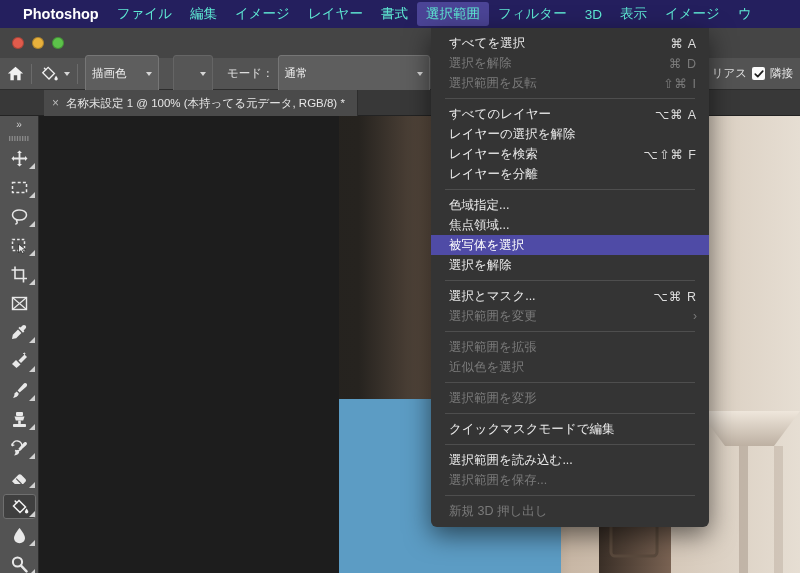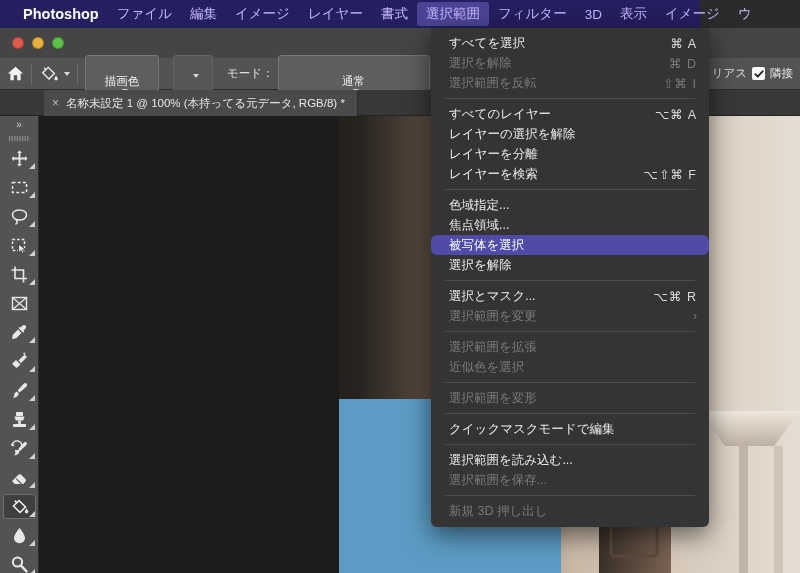--- a/index.html
+++ b/index.html
@@ -6,31 +6,31 @@
   html,body { width:800px; height:573px; overflow:hidden; }
   body {
     font-family:"Liberation Sans","DejaVu Sans",sans-serif;
     background:#2b2b2b; color:#d8d8d8;
     -webkit-font-smoothing:antialiased;
   }
   #root { position:relative; width:800px; height:573px; overflow:hidden; }
 
   
   .menubar {
-    position:absolute; left:0; top:0; width:700px; height:28px;
+    position:absolute; left:0; top:0; width:800px; height:28px;
     background:#241f5e;
     display:flex; align-items:center; padding-left:14px;
     z-index:40;
   }
   .mb-app {
     font-size:14.5px; font-weight:bold; color:#ffffff;
     padding:3px 9px; white-space:nowrap;
   }
   .mb-item {
-    font-size:13.5px; color:#c4b5fd; padding:3px 9px;
+    font-size:13.5px; color:#5eead4; padding:3px 9px;
     white-space:nowrap; border-radius:3px;
   }
   .mb-item.active { background:#4b4496; }
 
   
   .appwin {
     position:absolute; left:0; top:28px; width:800px; height:545px;
     background:#2a2a2a;
   }
 
@@ -56,21 +56,21 @@
   }
   .ob-cell { display:flex; align-items:center; height:32px; padding:0 7px; }
   .ob-sep { width:1px; height:20px; background:#6b6b6b; }
   .home-icon { width:17px; height:17px; display:block; }
   .bucket-icon { width:20px; height:20px; display:block; }
   .caret { width:0;height:0;border-left:3.5px solid transparent;border-right:3.5px solid transparent;border-top:4px solid #d6d6d6; margin-left:5px; }
   .ob-select {
     background:#5e5e5e; border:1px solid #767676; border-radius:3px;
     height:37px; min-width:74px; padding:18px 6px;
     display:flex; align-items:center; justify-content:space-between;
-    font-size:11.5px; color:#f0f0f0;flex-direction:column;
+    font-size:11.5px; color:#f0f0f0;
   }
   .ob-select.ghost { background:#565656; border-color:#656565; color:#8c8c8c; min-width:40px; }
   .ob-select.wide { min-width:152px; }
   .ob-label { font-size:11.5px; color:#e2e2e2; white-space:nowrap; }
   .chk {
     width:13px; height:13px; border-radius:2px; background:#fafafa;
     display:inline-flex; align-items:center; justify-content:center;
     margin:0 5px;
   }
   .chk svg { width:10px; height:10px; display:block; }
@@ -134,21 +134,21 @@
     z-index:60;
     overflow:hidden;
   }
   .mi {
     position:relative; height:20px;
     display:flex; align-items:center;
     padding:0 12px 0 18px;
     font-size:12.5px; color:#eaeaea; white-space:nowrap;
   }
   .mi.dim { color:#7a7a7a; }
-  .mi.hl { background:#4f4ba6; color:#ffffff;border-radius:6px; }
+  .mi.hl { background:#4f4ba6; color:#ffffff; }
   .mi .lbl { flex:1 1 auto; }
   .mi .sc {
     flex:0 0 auto; font-size:12.5px; color:#dcdcdc;
     letter-spacing:1px; text-align:right;
   }
   .mi.dim .sc { color:#7a7a7a; }
   .mi .arrow { flex:0 0 auto; font-size:12px; color:#7a7a7a; }
   .msep { height:1px; background:#4e4e4e; margin:5px 14px 5px 14px; }
 </style>
 </head>
@@ -412,26 +412,26 @@
         </div>
         <div class="msep"></div>
         <div class="mi">
           <span class="lbl">すべてのレイヤー</span>
           <span class="sc">⌥⌘ A</span>
         </div>
         <div class="mi">
           <span class="lbl">レイヤーの選択を解除</span>
         </div>
         <div class="mi">
-          <span class="lbl">レイヤーを分離</span>
-        </div>
-        <div class="mi">
           <span class="lbl">レイヤーを検索</span>
           <span class="sc">⌥⇧⌘ F</span>
         </div>
+        <div class="mi">
+          <span class="lbl">レイヤーを分離</span>
+        </div>
         <div class="msep"></div>
         <div class="mi">
           <span class="lbl">色域指定...</span>
         </div>
         <div class="mi">
           <span class="lbl">焦点領域...</span>
         </div>
         <div class="mi hl">
           <span class="lbl">被写体を選択</span>
         </div>

